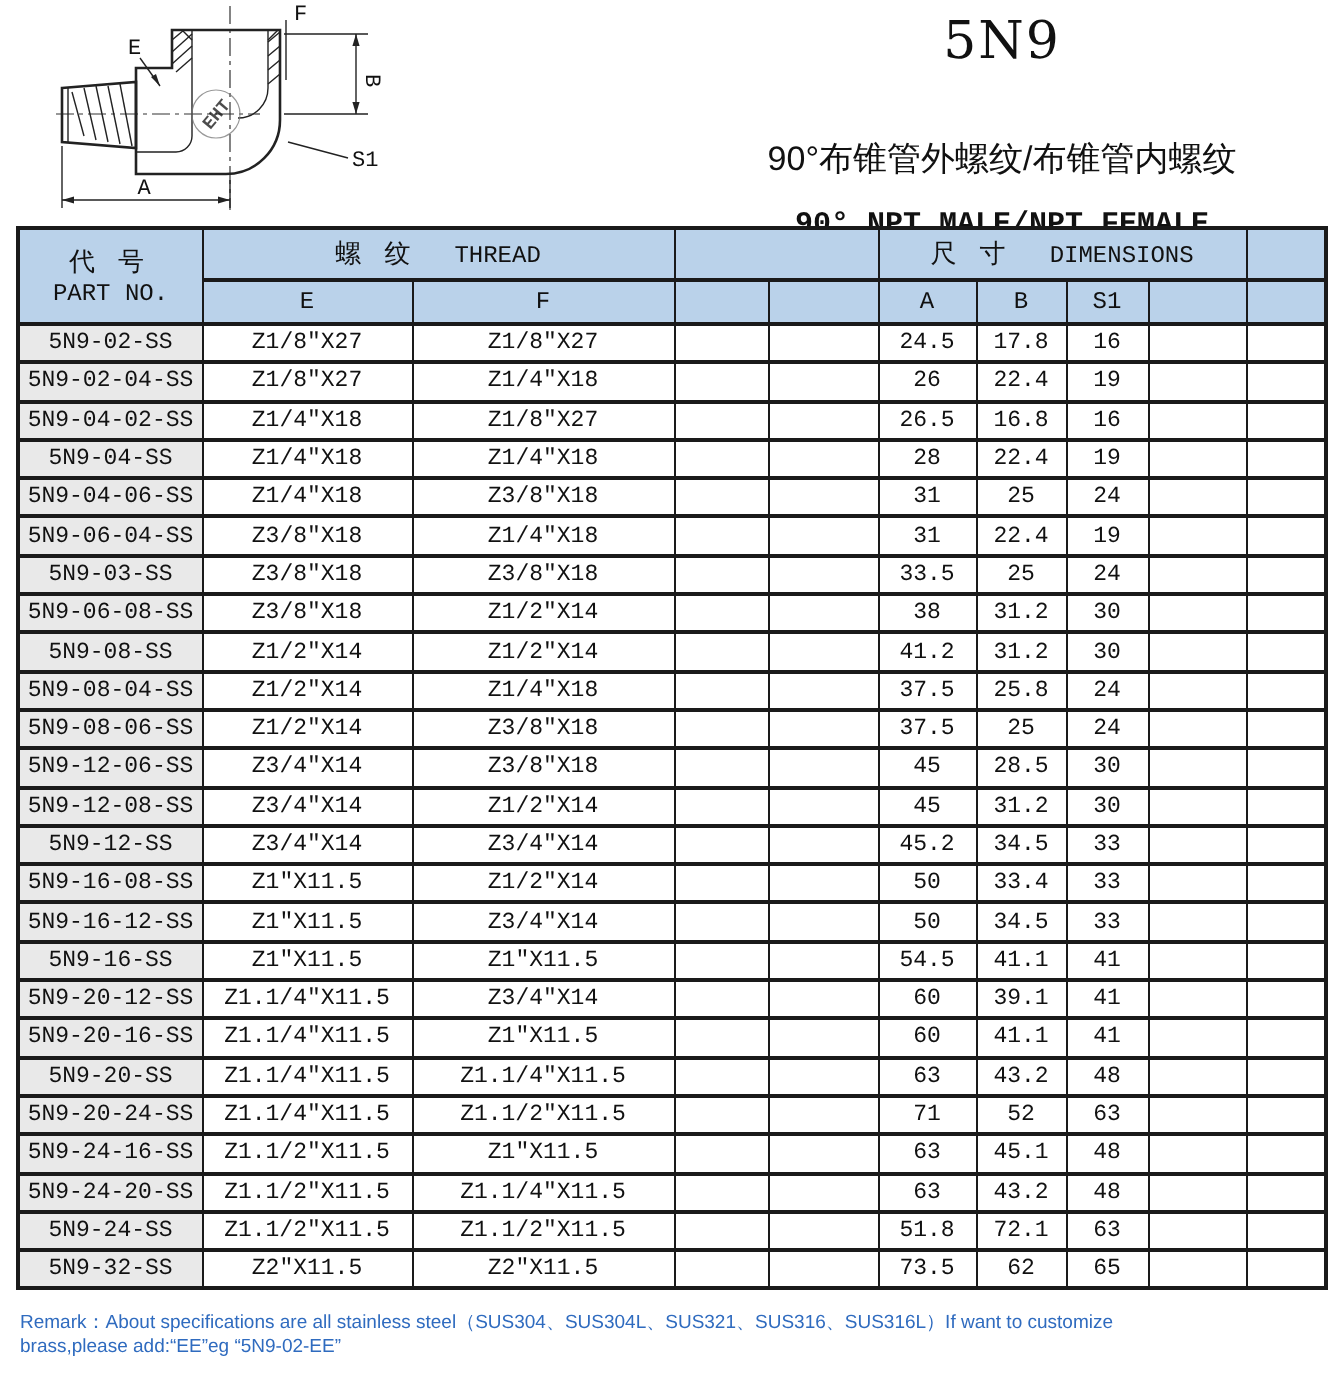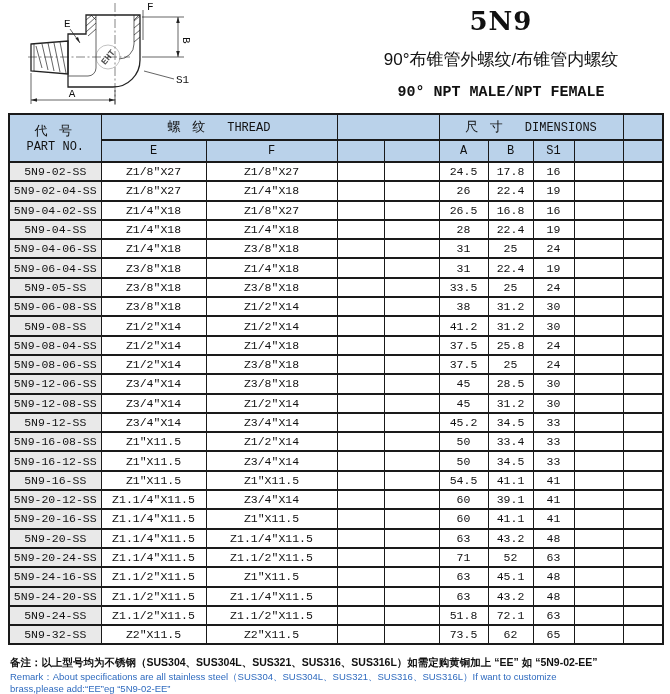--- a/index.html
+++ b/index.html
@@ -2,21 +2,21 @@
 <html><head>
 <meta charset="utf-8">
 <style>
   html,body{margin:0;padding:0;background:#ffffff;}
   .page{position:relative;width:670px;height:694px;background:#ffffff;overflow:hidden;
         font-family:"Liberation Sans",sans-serif;color:#111;}
 
   
   .diagram{position:absolute;left:28px;top:0;width:218px;height:112px;}
   .titles{position:absolute;left:340px;top:6px;width:322px;text-align:center;}
-  .title-main{font-family:"DejaVu Serif",serif;font-weight:bold;font-size:26px;letter-spacing:1px;margin:0 0 12px 0;}
+  .title-main{font-family:"DejaVu Serif",serif;font-weight:normal;font-size:26px;letter-spacing:1px;margin:0 0 32px 0;}
   .title-zh{font-family:"Liberation Sans",sans-serif;font-weight:normal;font-size:17px;margin:0 0 13px 0;}
   .title-en{font-family:"Liberation Mono",monospace;font-weight:bold;font-size:15px;margin:0;letter-spacing:0px;}
 
   
   .spec-table{position:absolute;left:8px;top:113px;border-collapse:collapse;table-layout:fixed;
               width:654px;font-family:"Liberation Mono",monospace;}
   .spec-table td,.spec-table th{border:solid #1a1a1a;border-width:2px 1px;text-align:center;
               vertical-align:middle;padding:0;overflow:hidden;white-space:nowrap;font-weight:normal;}
   .spec-table{border:2px solid #1a1a1a;}
   .hdr{background:#bad2ea;}
@@ -226,21 +226,21 @@
           <td>Z1/4″X18</td>
           <td></td>
           <td></td>
           <td>31</td>
           <td>22.4</td>
           <td>19</td>
           <td></td>
           <td></td>
         </tr>
         <tr>
-          <td class="partno">5N9-05-SS</td>
+          <td class="partno">5N9-03-SS</td>
           <td>Z3/8″X18</td>
           <td>Z3/8″X18</td>
           <td></td>
           <td></td>
           <td>33.5</td>
           <td>25</td>
           <td>24</td>
           <td></td>
           <td></td>
         </tr>
@@ -457,18 +457,17 @@
           <td>73.5</td>
           <td>62</td>
           <td>65</td>
           <td></td>
           <td></td>
         </tr>
       </tbody>
   </table>
 
   <div class="footer">
-    <p class="remark-zh">备注：以上型号均为不锈钢（SUS304、SUS304L、SUS321、SUS316、SUS316L）如需定购黄铜加上 “EE” 如 “5N9-02-EE”</p>
     <p class="remark-en">Remark：About specifications are all stainless steel（SUS304、SUS304L、SUS321、SUS316、SUS316L）If want to customize</p>
     <p class="remark-en">brass,please add:“EE”eg “5N9-02-EE”</p>
   </div>
 
 </div>
 
 </body></html>

